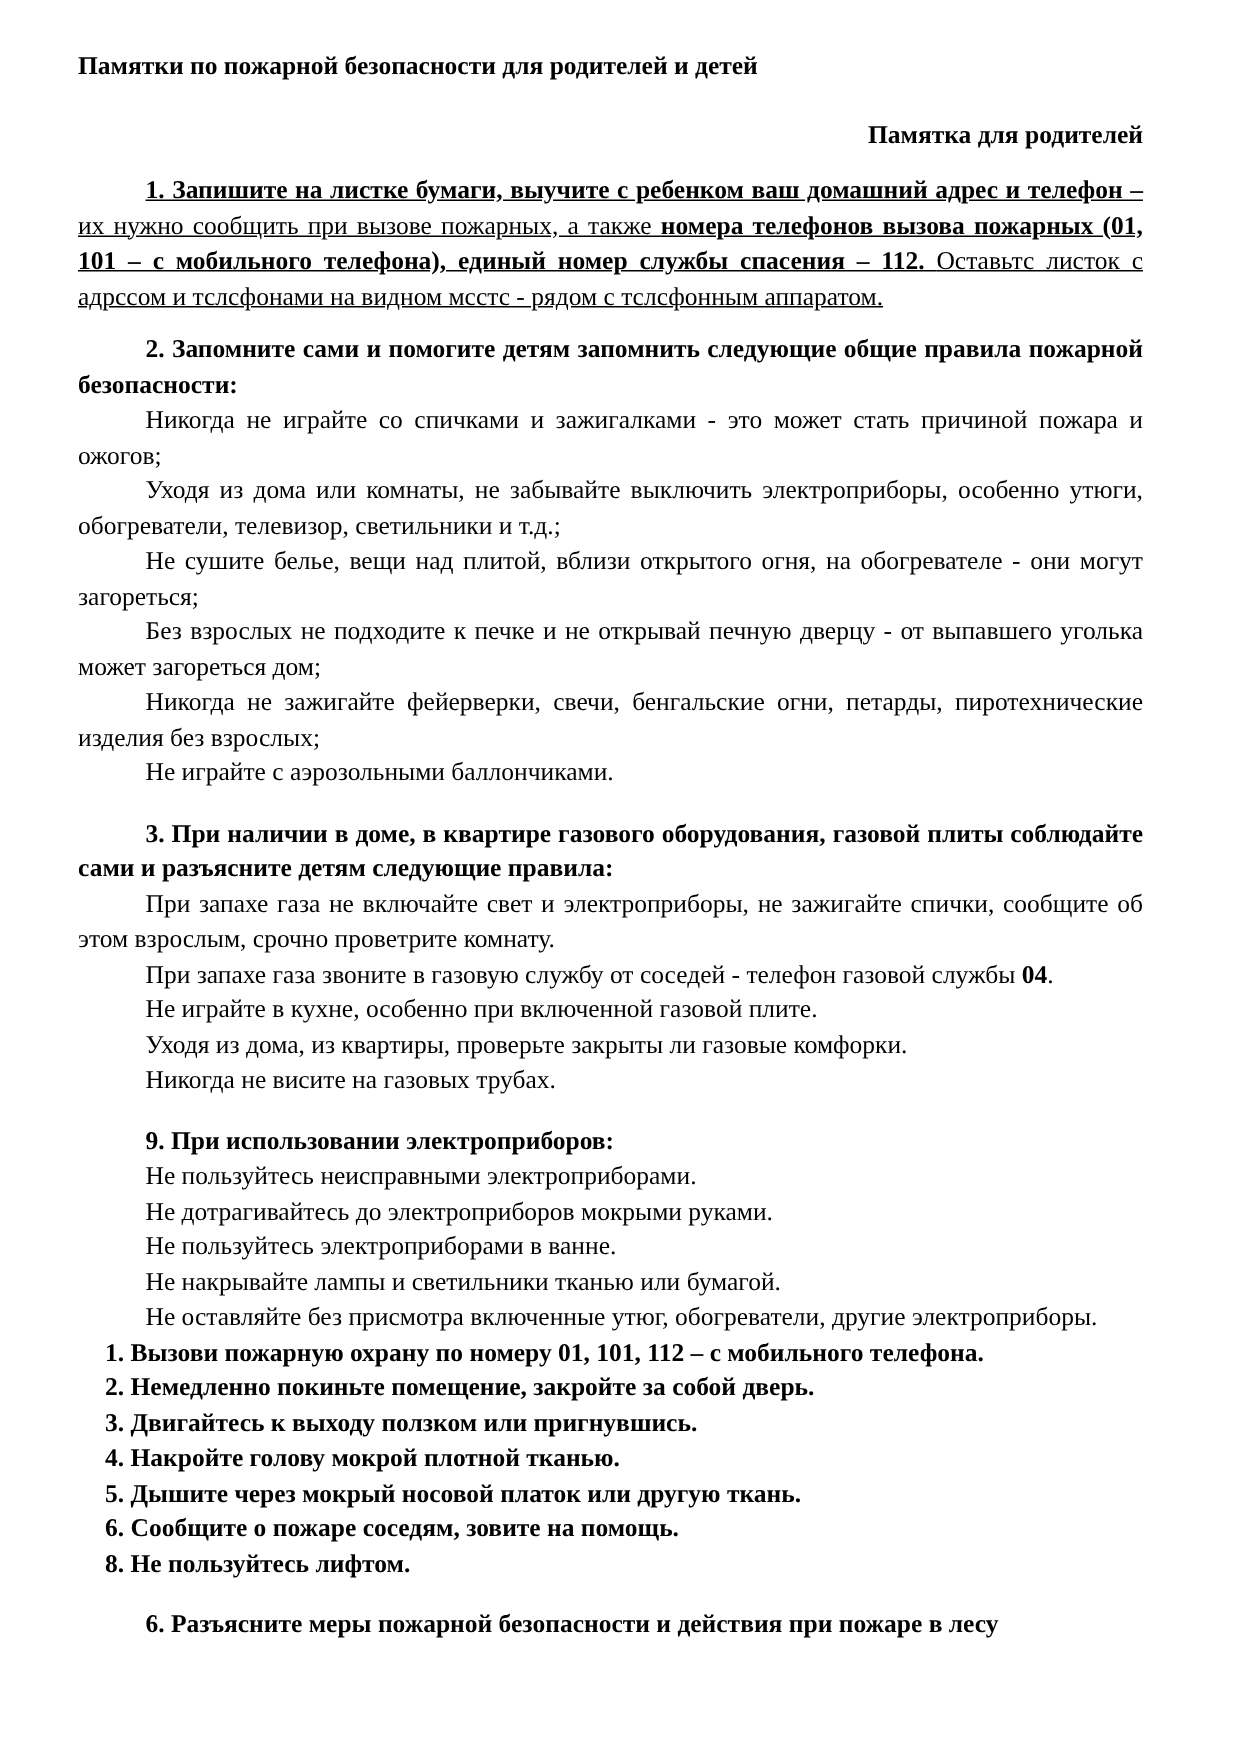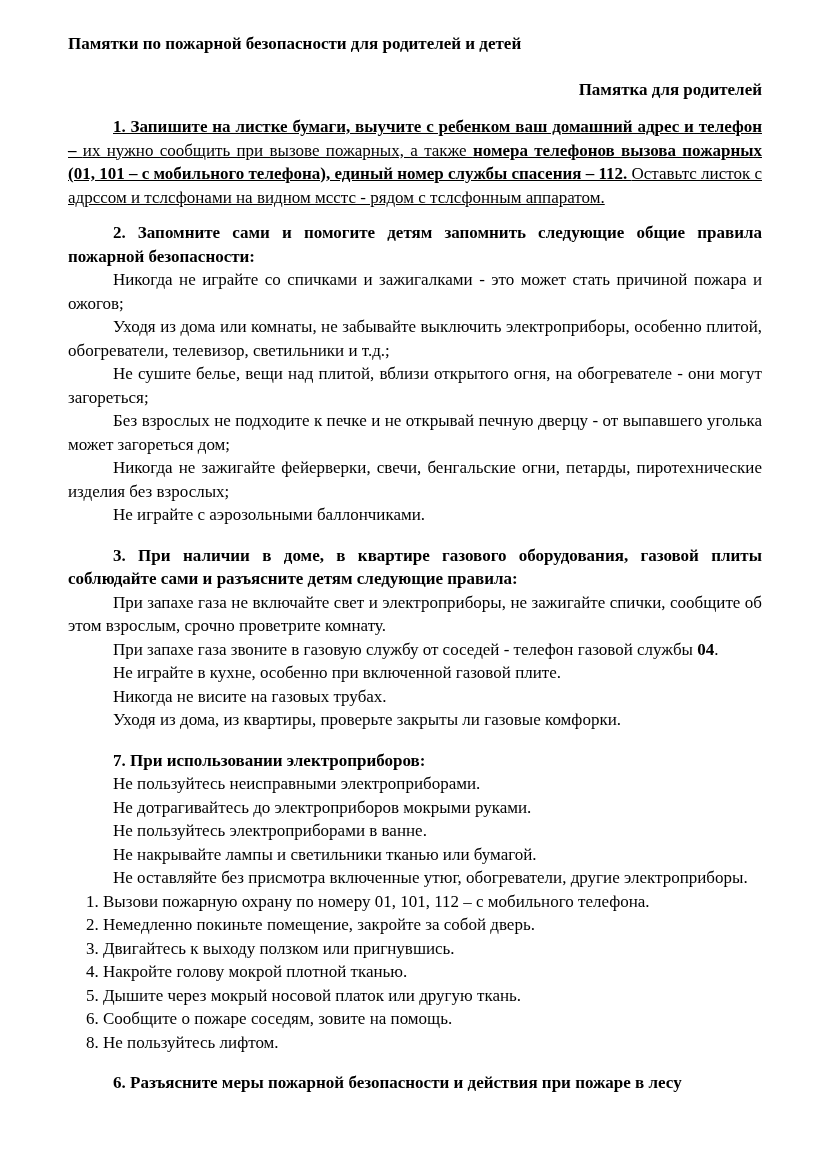--- a/index.html
+++ b/index.html
@@ -13,21 +13,21 @@
     overflow: hidden;
     color: #000000;
     font-family: "Liberation Serif", "DejaVu Serif", serif;
     font-size: 17px;
     line-height: 23.5px;
   }
   .page {
     box-sizing: border-box;
     width: 828px;
     height: 1176px;
-    padding: 32px 66px 20px 68px;
+    padding: 32px 66px 20px 52px;
     background: #ffffff;
   }
   p { margin: 0; }
   .b { font-weight: bold; }
   .doc-title {
     font-weight: bold;
     text-align: left;
   }
   .doc-subtitle {
     font-weight: bold;
@@ -49,49 +49,50 @@
   .mt-s4 { margin-top: 17px; }
   .mt-s5 { margin-top: 8px; }
   .mt-s6 { margin-top: 17px; }
   .num-list {
     list-style: none;
     margin: 0;
     padding: 0 0 0 18px;
   }
   .num-list li {
     text-align: left;
+    font-weight: bold;
   }
 </style>
 </head>
 <body>
 
 <div class="page">
 
   <p class="doc-title">Памятки по пожарной безопасности для родителей и детей</p>
 
   <p class="doc-subtitle">Памятка для родителей</p>
 
   <p class="para mt-p1"><span class="b">1. Запишите на листке бумаги, выучите с ребенком ваш домашний адрес и телефон – </span><span>их нужно сообщить при вызове пожарных, а также </span><span class="b">номера телефонов вызова пожарных (01, 101 – с мобильного телефона), единый номер службы спасения – 112. </span><span>Оставьтс листок с адрссом и тслсфонами на видном мсстс - рядом с тслсфонным аппаратом.</span></p>
 
   <p class="head mt-s2">2. Запомните сами и помогите детям запомнить следующие общие правила пожарной безопасности:</p>
   <p class="para">Никогда не играйте со спичками и зажигалками - это может стать причиной пожара и ожогов;</p>
-  <p class="para">Уходя из дома или комнаты, не забывайте выключить электроприборы, особенно плитой, обогреватели, телевизор, светильники и т.д.;</p>
+  <p class="para">Уходя из дома или комнаты, не забывайте выключить электроприборы, особенно утюги, обогреватели, телевизор, светильники и т.д.;</p>
   <p class="para">Не сушите белье, вещи над плитой, вблизи открытого огня, на обогревателе - они могут загореться;</p>
   <p class="para">Без взрослых не подходите к печке и не открывай печную дверцу - от выпавшего уголька может загореться дом;</p>
   <p class="para">Никогда не зажигайте фейерверки, свечи, бенгальские огни, петарды, пиротехнические изделия без взрослых;</p>
   <p class="para">Не играйте с аэрозольными баллончиками.</p>
 
   <p class="head mt-s3">3. При наличии в доме, в квартире газового оборудования, газовой плиты соблюдайте сами и разъясните детям следующие правила:</p>
   <p class="para">При запахе газа не включайте свет и электроприборы, не зажигайте спички, сообщите об этом взрослым, срочно проветрите комнату.</p>
   <p class="para"><span>При запахе газа звоните в газовую службу от соседей - телефон газовой службы </span><span class="b">04</span><span>.</span></p>
   <p class="para">Не играйте в кухне, особенно при включенной газовой плите.</p>
+  <p class="para">Уходя из дома, из квартиры, проверьте закрыты ли газовые комфорки.</p>
   <p class="para">Никогда не висите на газовых трубах.</p>
-  <p class="para">Уходя из дома, из квартиры, проверьте закрыты ли газовые комфорки.</p>
 
-  <p class="head mt-s4">7. При использовании электроприборов:</p>
+  <p class="head mt-s4">9. При использовании электроприборов:</p>
   <p class="para">Не пользуйтесь неисправными электроприборами.</p>
   <p class="para">Не дотрагивайтесь до электроприборов мокрыми руками.</p>
   <p class="para">Не пользуйтесь электроприборами в ванне.</p>
   <p class="para">Не накрывайте лампы и светильники тканью или бумагой.</p>
   <p class="para">Не оставляйте без присмотра включенные утюг, обогреватели, другие электроприборы.</p>
 
   <ul class="num-list">
     <li>1. Вызови пожарную охрану по номеру 01, 101, 112 – с мобильного телефона.</li>
     <li>2. Немедленно покиньте помещение, закройте за собой дверь.</li>
     <li>3. Двигайтесь к выходу ползком или пригнувшись.</li>

